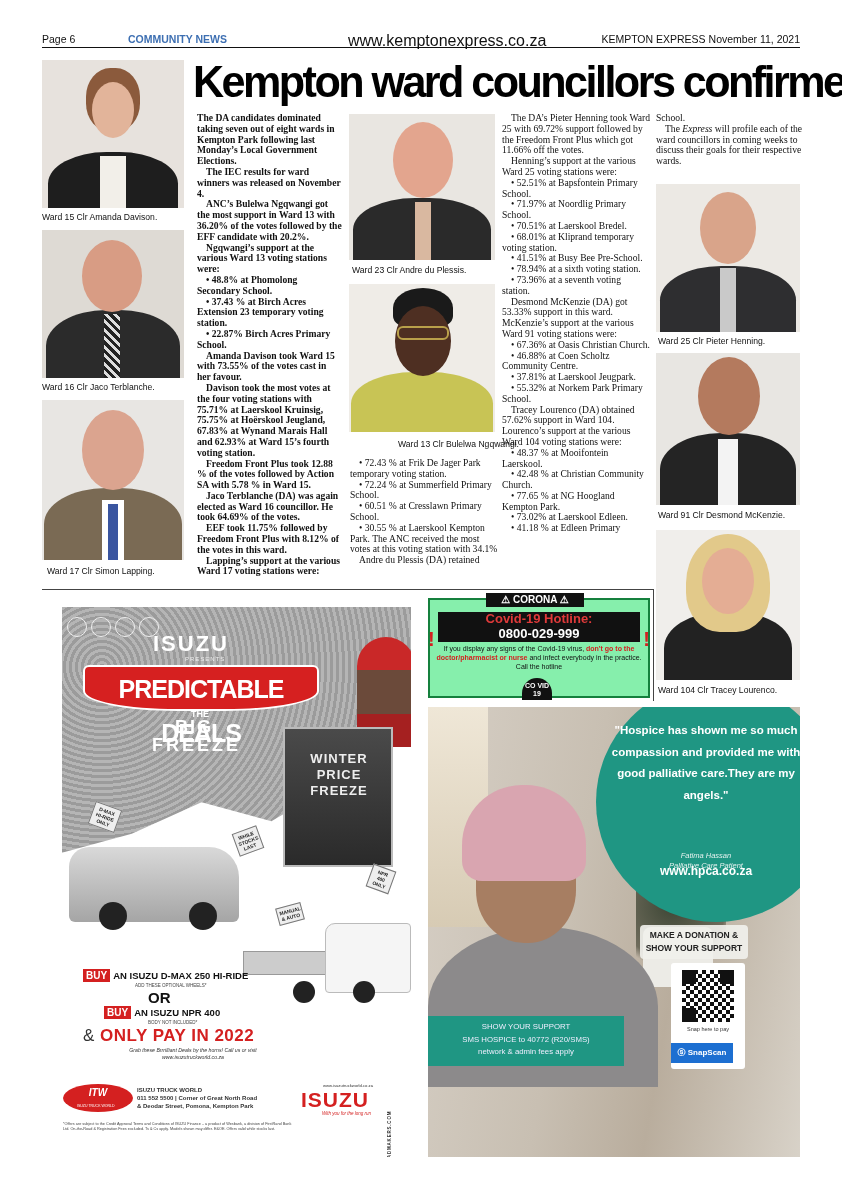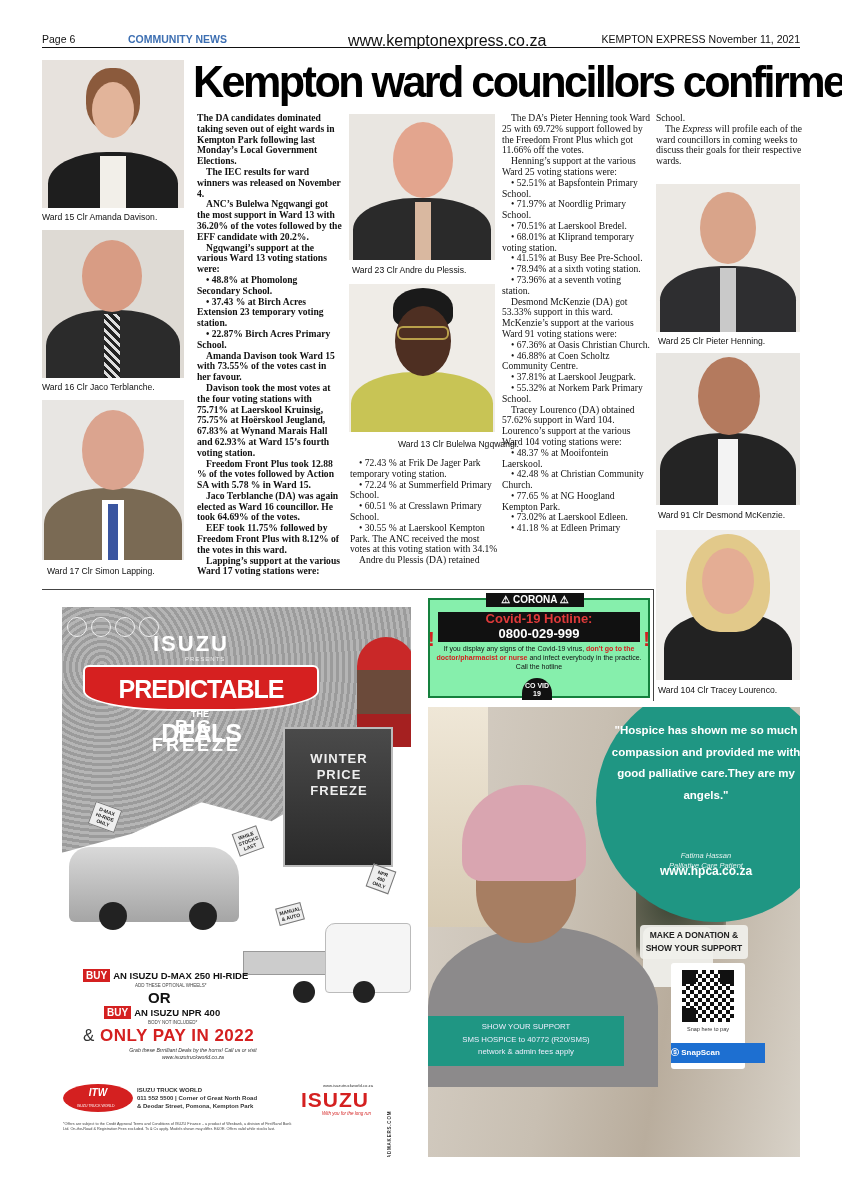--- a/index.html
+++ b/index.html
@@ -89,21 +89,21 @@
   .hospice .author { position: absolute; left: 178px; top: 120px; width: 200px; text-align: center; color: #e5f2ef; font-family: "Liberation Sans", sans-serif; font-style: italic; font-size: 7.5px; line-height: 10px; margin-top: 24px; }
   .hospice .url { position: absolute; left: 178px; top: 157px; width: 200px; text-align: center; color: #fff; font-family: "Liberation Sans", sans-serif; font-weight: bold; font-size: 12px; }
   .hospice .donate { position: absolute; left: 212px; top: 218px; width: 108px; height: 34px; background: rgba(240,240,236,0.92); border-radius: 4px; text-align: center; font-family: "Liberation Sans", sans-serif; font-weight: bold; font-size: 8.5px; line-height: 13px; padding-top: 4px; color: #222; }
   .hospice .qr-card { position: absolute; left: 243px; top: 256px; width: 74px; height: 106px; background: #fff; border-radius: 3px; }
   .hospice .qr { position: absolute; left: 11px; top: 7px; width: 52px; height: 52px; background:
       linear-gradient(#111,#111) 0 0/14px 14px no-repeat,
       linear-gradient(#111,#111) 100% 0/14px 14px no-repeat,
       linear-gradient(#111,#111) 0 100%/14px 14px no-repeat,
       repeating-conic-gradient(#111 0 25%, #fff 0 50%) 0 0/8px 8px; }
   .hospice .snap-text { position: absolute; left: 0; top: 63px; width: 74px; text-align: center; font-family: "Liberation Sans", sans-serif; font-size: 5.5px; color: #333; }
-  .hospice .snap-btn { position: absolute; left: 0; top: 80px; width: 94px; height: 20px; background: #1d6fd1; color: #fff; font-family: "Liberation Sans", sans-serif; font-weight: bold; font-size: 8px; text-align: left; line-height: 20px; }
+  .hospice .snap-btn { position: absolute; left: 0; top: 80px; width: 62px; height: 20px; background: #1d6fd1; color: #fff; font-family: "Liberation Sans", sans-serif; font-weight: bold; font-size: 8px; text-align: center; line-height: 20px; }
   .hospice .sms { position: absolute; left: 0; top: 309px; width: 196px; height: 50px; background: #1f9683; color: #eef; text-align: center; font-family: "Liberation Sans", sans-serif; font-size: 7.8px; line-height: 12.5px; padding-top: 5px; }
   .hospice .footer { position: absolute; left: 0; top: 362px; width: 372px; height: 88px; background: #1f9683; }
   .hospice .logo-box { position: absolute; left: 2px; top: 13px; width: 265px; height: 62px; background: #fff; }
   .hospice .logo-circle { position: absolute; left: 14px; top: 9px; width: 44px; height: 44px; border-radius: 50%; background: #1f9683; }
   .hospice .hpca { position: absolute; left: 63px; top: 5px; font-family: "Liberation Sans", sans-serif; font-weight: bold; font-size: 17px; color: #1f9683; line-height: 18px; }
   .hospice .care { position: absolute; left: 63px; top: 21px; font-family: "Liberation Sans", sans-serif; font-size: 19px; color: #1f9683; line-height: 22px; white-space: nowrap; }
   .hospice .assoc { position: absolute; left: 68px; top: 46px; font-family: "Liberation Sans", sans-serif; font-size: 4.8px; color: #444; letter-spacing: 0.4px; white-space: nowrap; }
   .hospice .underline { position: absolute; left: 208px; top: 55px; width: 46px; height: 2px; background: #1f9683; }
 
   .divider-v { position: absolute; background: #222; }

